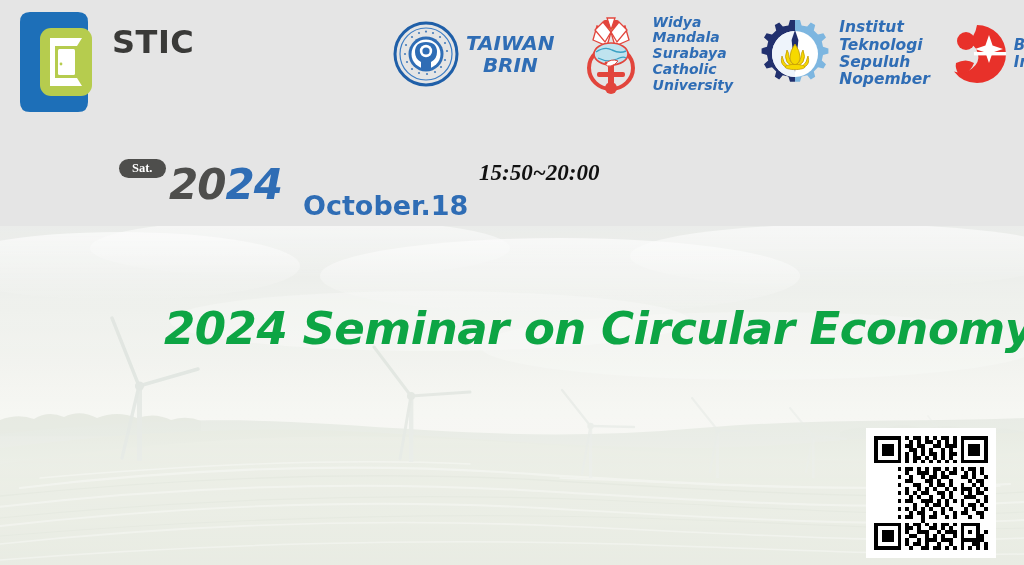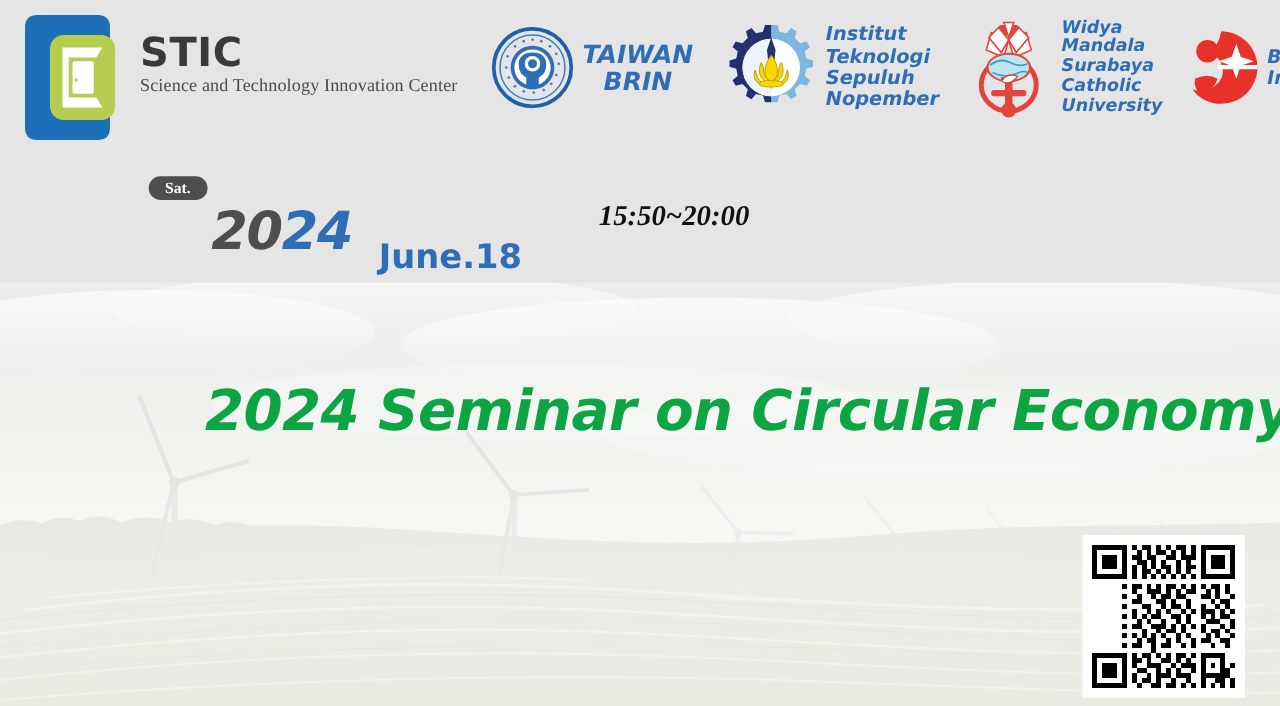--- a/index.html
+++ b/index.html
@@ -63,21 +63,21 @@
     color:#2f6db5;line-height:1.12;
     margin-left:6px;
   }
   .p-tt  .plabel{font-size:20px;color:#2f6db5;text-align:center;}
   .p-its .plabel{font-size:15.5px;color:#2f6db5;}
   .p-wm  .plabel{font-size:14px;color:#2f6db5;}
   .p-brin .plabel{font-size:15px;color:#2f6db5;}
 
   
   .daybadge{
-    position:absolute;left:119px;top:141px;
+    position:absolute;left:119px;top:159px;
     background:#4e4e4c;color:#ffffff;
     font-family:"Liberation Serif", serif;
     font-weight:bold;font-size:12.5px;
     padding:3px 13px;border-radius:10px;
     line-height:1;
   }
   .year{
     position:absolute;left:169px;top:164px;
     font-family:"DejaVu Sans", sans-serif;
     font-style:italic;font-weight:bold;font-size:42px;
@@ -296,21 +296,20 @@
 
           <rect x="32" y="20" width="52" height="68" rx="11" ry="11" fill="#b6cc4e"></rect>
 
           <path d="M42 30 l32 0 -5 8 -22 0 0 32 22 0 5 8 -32 0 Z" fill="#ffffff"></path>
           <rect x="50" y="41" width="17" height="26" rx="1.5" fill="#ffffff"></rect>
           <circle cx="53" cy="56" r="1.4" fill="#b6cc4e"></circle>
         </svg>
       </div>
       <div class="stic-text">
         <div class="stic-title">STIC</div>
-        <div class="stic-sub2">Science and Technology Innovation Center</div>
       </div>
     </div>
 
     <div class="partners">
 
       <div class="partner p-tt">
         <svg class="mark" width="68" height="68" viewBox="0 0 68 68">
           <circle cx="34" cy="34" r="31" fill="none" stroke="#1f5fa8" stroke-width="3"></circle>
           <circle cx="34" cy="34" r="26" fill="none" stroke="#3b7cc4" stroke-width="1.2"></circle>
           <circle cx="34" cy="34" r="17.5" fill="#2f6db5"></circle>
@@ -336,20 +335,57 @@
             <circle cx="13" cy="34" r="1.1"></circle>
               <circle cx="14" cy="25" r="1.1"></circle>
           </g>
         </svg>
         <div class="plabel">
           <div>TAIWAN</div>
           <div>BRIN</div>
         </div>
       </div>
 
+      <div class="partner p-wm" style="margin-left:20px;">
+        <svg class="mark" width="72" height="84" viewBox="0 0 72 84">
+
+          <ellipse cx="36" cy="56" rx="22" ry="21" fill="none" stroke="#e2453c" stroke-width="4"></ellipse>
+          <rect x="33" y="36" width="6" height="42" fill="#e2453c"></rect>
+          <rect x="22" y="60" width="28" height="5" rx="2" fill="#e2453c"></rect>
+          <circle cx="36" cy="76" r="6" fill="#e2453c"></circle>
+
+          <g>
+            <path d="M36 12 l-6 -1 -3 8 5 5 Z" fill="#f0b323" stroke="#d08b1a" stroke-width=".8"></path>
+            <path d="M36 12 l6 -1 3 8 -5 5 Z" fill="#f0b323" stroke="#d08b1a" stroke-width=".8"></path>
+            <rect x="28" y="8" width="16" height="8" rx="2" fill="#e2453c"></rect>
+            <g fill="#ffffff" stroke="#e2453c" stroke-width="1.3">
+              <path d="M36 20 l-14 -6 -4 14 14 6 Z"></path>
+              <path d="M36 20 l14 -6 4 14 -14 6 Z"></path>
+              <path d="M36 20 l-8 -10 -8 8 10 12 Z"></path>
+              <path d="M36 20 l8 -10 8 8 -10 12 Z"></path>
+              <path d="M36 18 l-4 -12 8 0 Z"></path>
+            </g>
+          </g>
+
+          <ellipse cx="36" cy="42" rx="17" ry="11" fill="#bfe3ef" stroke="#e2453c" stroke-width="1.6"></ellipse>
+          <path d="M21 40 q9 -6 16 -2 q8 4 14 1" fill="none" stroke="#3aa0c4" stroke-width="1.4"></path>
+          <path d="M23 46 q10 5 19 1 q6 -3 9 -1" fill="none" stroke="#3aa0c4" stroke-width="1.2"></path>
+
+          <path d="M30 52 q6 -6 13 -3 q-3 4 -7 5 q-4 1 -6 -2 Z" fill="#ffffff" stroke="#e2453c" stroke-width="1"></path>
+          <circle cx="31" cy="51" r="1.4" fill="#e2453c"></circle>
+        </svg>
+        <div class="plabel">
+          <div>Widya</div>
+          <div>Mandala</div>
+          <div>Surabaya</div>
+          <div>Catholic</div>
+          <div>University</div>
+        </div>
+      </div>
+
       <div class="partner p-its" style="margin-left:24px;">
         <svg class="mark" width="76" height="76" viewBox="0 0 76 76">
           <g>
 
             <g>
               <path d="M38 4 l5 0 1.6 5.4 5.6 1.2 3.6 -4.2 4.4 2.6 -1.4 5.4 4.2 4.2 5.4 -1.4 2.6 4.4 -4.2 3.6
                        1.2 5.6 5.4 1.6 0 5 -5.4 1.6 -1.2 5.6 4.2 3.6 -2.6 4.4 -5.4 -1.4 -4.2 4.2 1.4 5.4 -4.4 2.6
                        -3.6 -4.2 -5.6 1.2 -1.6 5.4 -5 0 Z" fill="#7db6e0"></path>
               <path d="M38 4 l-5 0 -1.6 5.4 -5.6 1.2 -3.6 -4.2 -4.4 2.6 1.4 5.4 -4.2 4.2 -5.4 -1.4 -2.6 4.4 4.2 3.6
                        -1.2 5.6 -5.4 1.6 0 5 5.4 1.6 1.2 5.6 -4.2 3.6 2.6 4.4 5.4 -1.4 4.2 4.2 -1.4 5.4 4.4 2.6
@@ -371,57 +407,20 @@
           </g>
         </svg>
         <div class="plabel">
           <div>Institut</div>
           <div>Teknologi</div>
           <div>Sepuluh</div>
           <div>Nopember</div>
         </div>
       </div>
 
-      <div class="partner p-wm" style="margin-left:20px;">
-        <svg class="mark" width="72" height="84" viewBox="0 0 72 84">
-
-          <ellipse cx="36" cy="56" rx="22" ry="21" fill="none" stroke="#e2453c" stroke-width="4"></ellipse>
-          <rect x="33" y="36" width="6" height="42" fill="#e2453c"></rect>
-          <rect x="22" y="60" width="28" height="5" rx="2" fill="#e2453c"></rect>
-          <circle cx="36" cy="76" r="6" fill="#e2453c"></circle>
-
-          <g>
-            <path d="M36 12 l-6 -1 -3 8 5 5 Z" fill="#f0b323" stroke="#d08b1a" stroke-width=".8"></path>
-            <path d="M36 12 l6 -1 3 8 -5 5 Z" fill="#f0b323" stroke="#d08b1a" stroke-width=".8"></path>
-            <rect x="28" y="8" width="16" height="8" rx="2" fill="#e2453c"></rect>
-            <g fill="#ffffff" stroke="#e2453c" stroke-width="1.3">
-              <path d="M36 20 l-14 -6 -4 14 14 6 Z"></path>
-              <path d="M36 20 l14 -6 4 14 -14 6 Z"></path>
-              <path d="M36 20 l-8 -10 -8 8 10 12 Z"></path>
-              <path d="M36 20 l8 -10 8 8 -10 12 Z"></path>
-              <path d="M36 18 l-4 -12 8 0 Z"></path>
-            </g>
-          </g>
-
-          <ellipse cx="36" cy="42" rx="17" ry="11" fill="#bfe3ef" stroke="#e2453c" stroke-width="1.6"></ellipse>
-          <path d="M21 40 q9 -6 16 -2 q8 4 14 1" fill="none" stroke="#3aa0c4" stroke-width="1.4"></path>
-          <path d="M23 46 q10 5 19 1 q6 -3 9 -1" fill="none" stroke="#3aa0c4" stroke-width="1.2"></path>
-
-          <path d="M30 52 q6 -6 13 -3 q-3 4 -7 5 q-4 1 -6 -2 Z" fill="#ffffff" stroke="#e2453c" stroke-width="1"></path>
-          <circle cx="31" cy="51" r="1.4" fill="#e2453c"></circle>
-        </svg>
-        <div class="plabel">
-          <div>Widya</div>
-          <div>Mandala</div>
-          <div>Surabaya</div>
-          <div>Catholic</div>
-          <div>University</div>
-        </div>
-      </div>
-
       <div class="partner p-brin" style="margin-left:16px;">
         <svg class="mark" width="62" height="62" viewBox="0 0 62 62">
           <g fill="#e8312a">
             <circle cx="20" cy="18" r="9"></circle>
             <path d="M31 2 a29 29 0 0 1 0 58 a29 29 0 0 1 -23 -11.5 q10 3 18 -3 q8 -6 6 -15 q-2 -9 -12 -11
                      q9 -5 11 -17.5 Z"></path>
             <path d="M10 40 q10 -5 18 0 q-4 12 -16 10 q-3 -5 -2 -10 Z"></path>
           </g>
           <rect x="28" y="29" width="32" height="3.4" fill="#ffffff"></rect>
           <path d="M43 12 l3.6 10.4 10.4 3.6 -10.4 3.6 -3.6 10.4 -3.6 -10.4 -10.4 -3.6 10.4 -3.6 Z" fill="#ffffff"></path>
@@ -430,21 +429,21 @@
           <div>BRIN</div>
           <div>Indonesia</div>
         </div>
       </div>
     </div>
 
     <div class="daybadge">Sat.</div>
 
     <div class="year"><span class="y1">20</span><span class="y2">24</span></div>
 
-    <div class="monthday">June.18</div>
+    <div class="monthday">October.18</div>
     <div class="timerange">15:50~20:00</div>
   </div>
 
   <div class="hero-title">2024 Seminar on Circular Economy</div>
 
 
   <div class="qr-wrap">
     <svg width="130" height="130" viewBox="0 0 33 33" shape-rendering="crispEdges">
       <rect width="33" height="33" fill="#ffffff"></rect>
       <g fill="#000000">

